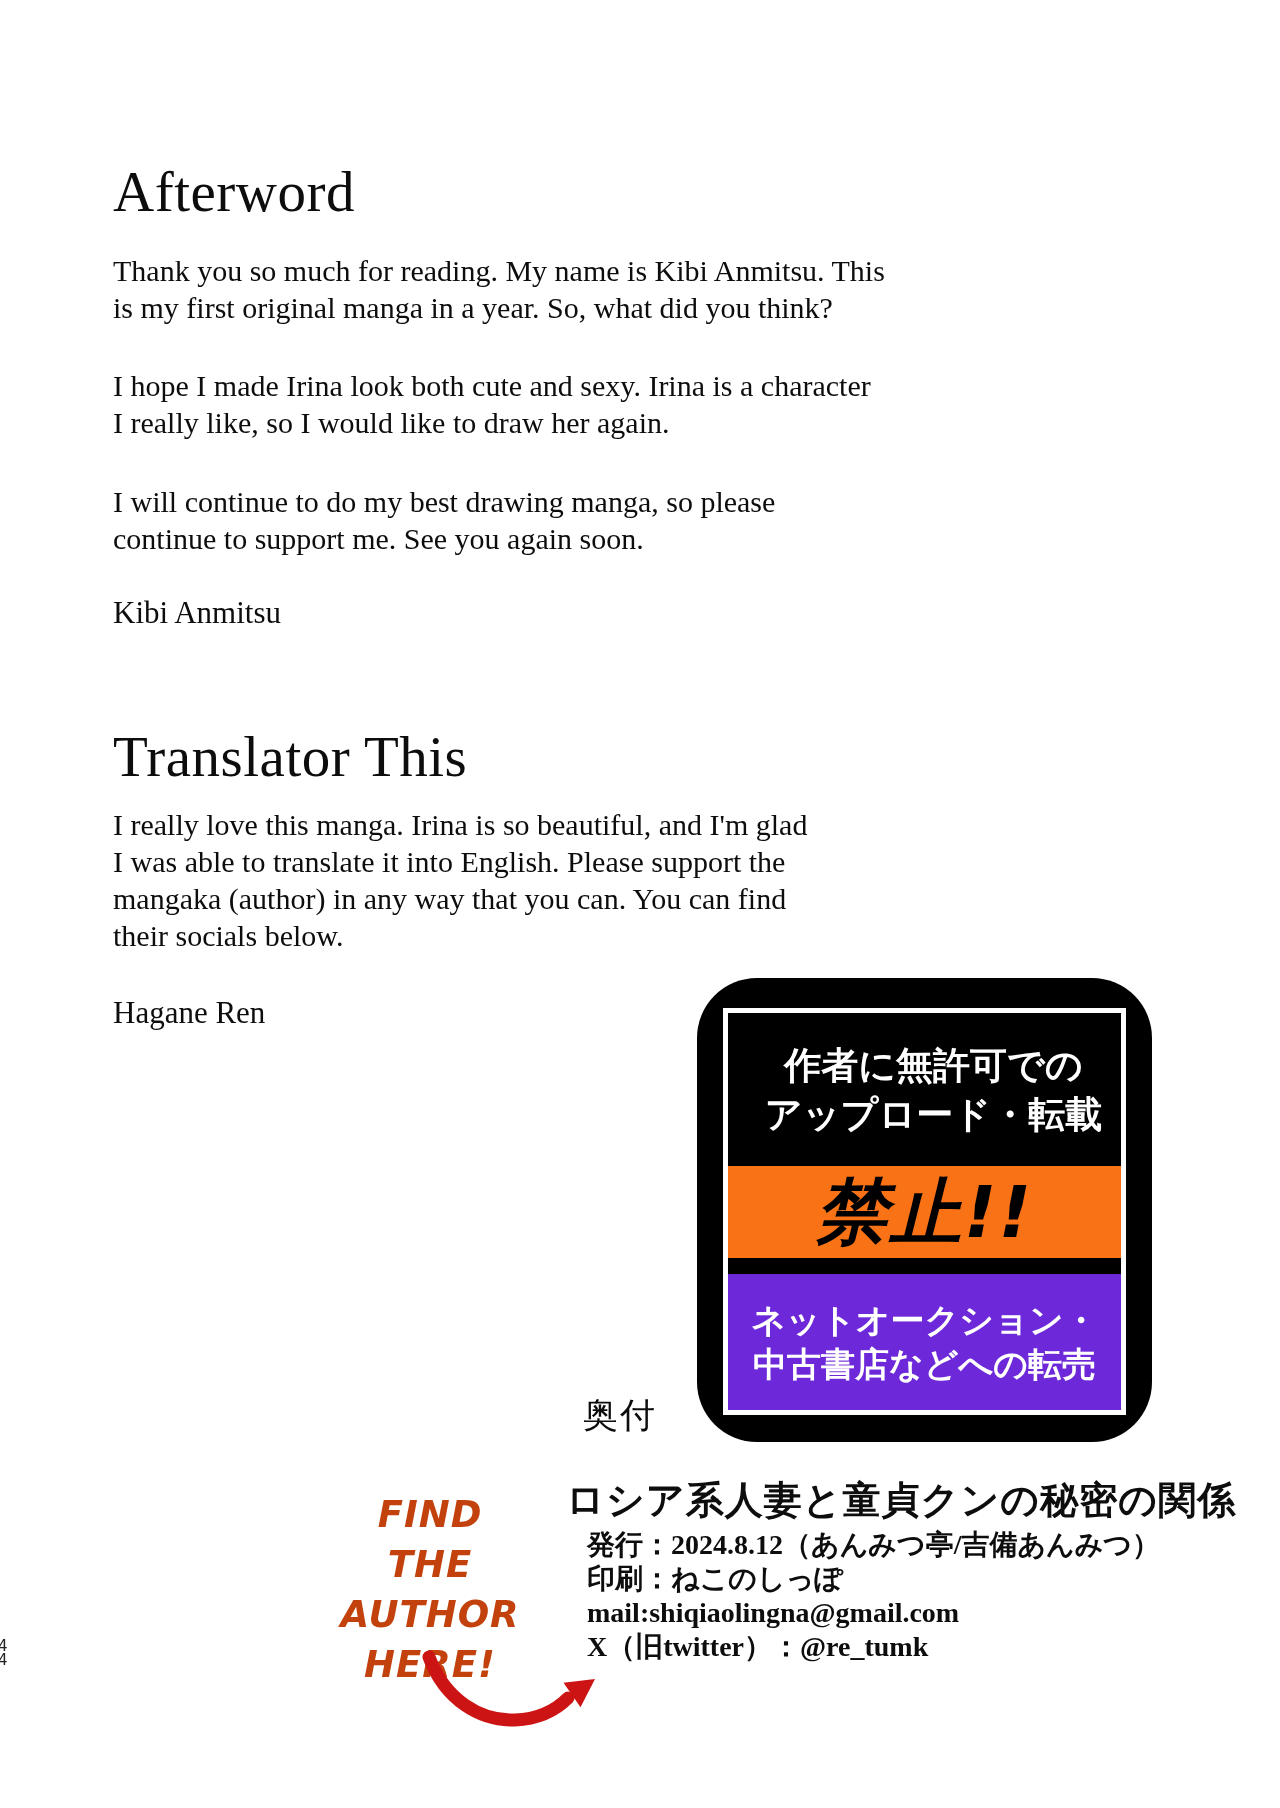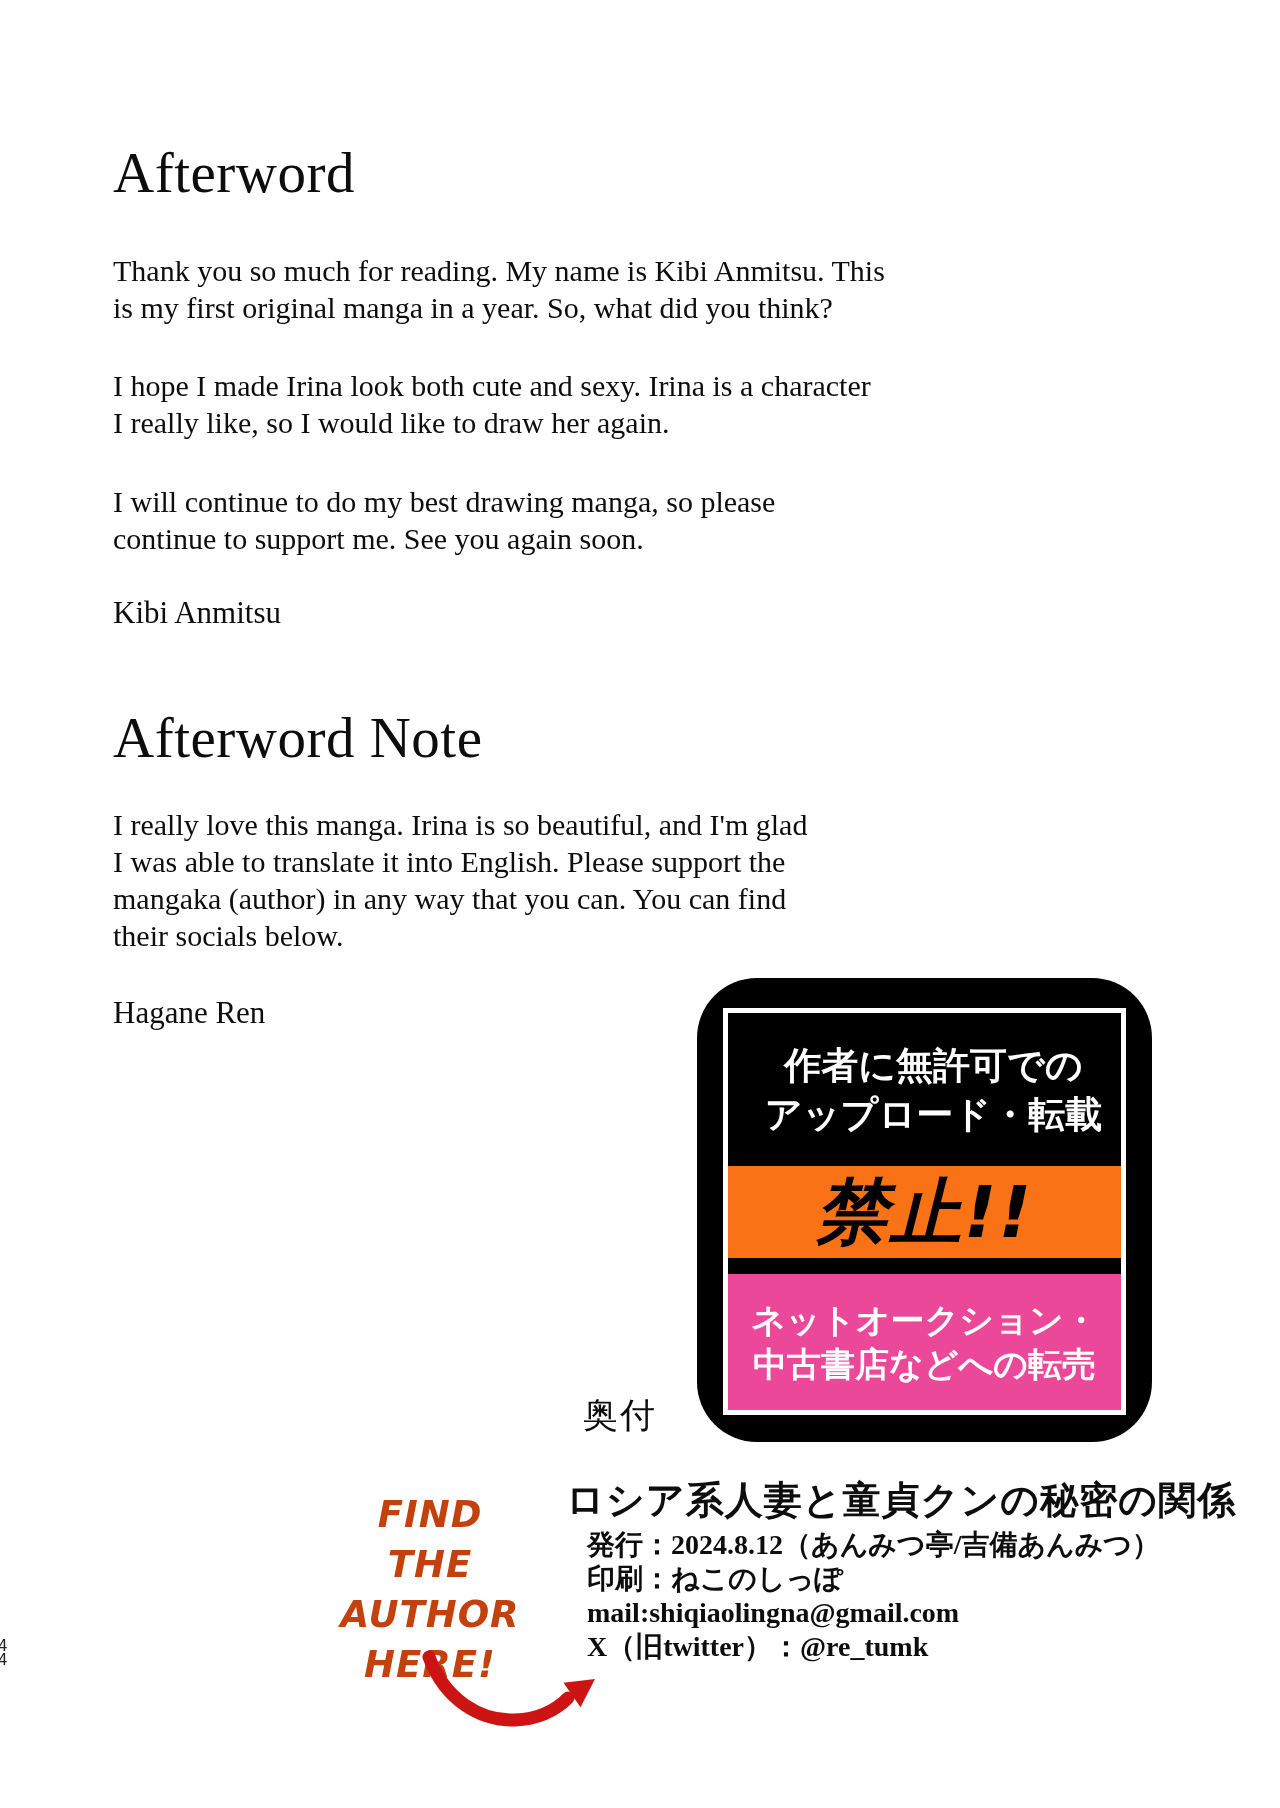--- a/index.html
+++ b/index.html
@@ -1,40 +1,40 @@
 <!DOCTYPE html>
 <html><head>
 <meta charset="utf-8">
 <style>
   html,body { margin:0; padding:0; background:#ffffff; }
   .canvas {
     position:relative; width:1280px; height:1808px;
     background:#ffffff; overflow:hidden;
     font-family:"Liberation Serif", serif; color:#0d0d0d;
   }
-  .h1 { position:absolute; font-size:57px; font-weight:400; letter-spacing:0.5px; }
+  .h1 { position:absolute; font-size:57px; font-weight:400; letter-spacing:0.5px;margin-top:19px; }
   .para { position:absolute; font-size:30px; line-height:37px; white-space:pre-line; }
   .sig  { position:absolute; font-size:31px; }
 
   
   .warnbox {
     position:absolute; left:697px; top:978px; width:455px; height:464px;
     background:#000; border-radius:60px;
   }
   .warn-inner {
     position:absolute; left:26px; right:26px; top:30px; bottom:27px;
     border:5px solid #fff; display:flex; flex-direction:column; overflow:hidden;
   }
   .warn-section {
     display:flex; flex-direction:column; align-items:center; justify-content:center;
     text-align:center; font-family:"DejaVu Sans", sans-serif; font-weight:bold;
   }
   .warn-top    { flex:0 0 153px; background:#000; color:#fff; font-size:37px; line-height:49px; }
   .warn-mid    { flex:0 0 92px;  background:#f97316; color:#000; font-size:72px; line-height:92px; font-style:italic; letter-spacing:2px; }
-  .warn-bottom { flex:1 1 auto;  background:#ec4899; color:#fff; font-size:34px; line-height:44px;margin-top:16px; }
+  .warn-bottom { flex:1 1 auto;  background:#6d28d9; color:#fff; font-size:34px; line-height:44px;margin-top:16px; }
 
   .okuzuke { position:absolute; left:583px; top:1392px; font-size:35px; letter-spacing:2px; }
 
   .colophon-title {
     position:absolute; left:566px; top:1475px; font-size:38px; font-weight:600; letter-spacing:1px;
   }
   .colophon {
     position:absolute; left:587px; top:1528px; font-size:28px; line-height:34px;
     font-weight:600; white-space:pre-line;
   }
@@ -64,21 +64,21 @@
 is my first original manga in a year. So, what did you think?</div>
 
   <div class="para" style="left:113px; top:367px; width:880px;">I hope I made Irina look both cute and sexy. Irina is a character
 I really like, so I would like to draw her again.</div>
 
   <div class="para" style="left:113px; top:483px; width:860px;">I will continue to do my best drawing manga, so please
 continue to support me. See you again soon.</div>
 
   <div class="sig" style="left:113px; top:595px;">Kibi Anmitsu</div>
 
-  <div class="h1" style="left:113px; top:705px;">Afterword Note</div>
+  <div class="h1" style="left:113px; top:705px;">Translator This</div>
 
   <div class="para" style="left:113px; top:806px; width:800px;">I really love this manga. Irina is so beautiful, and I'm glad
 I was able to translate it into English. Please support the
 mangaka (author) in any way that you can. You can find
 their socials below.</div>
 
   <div class="sig" style="left:113px; top:995px;">Hagane Ren</div>
 
   <div class="warnbox">
     <div class="warn-inner">

